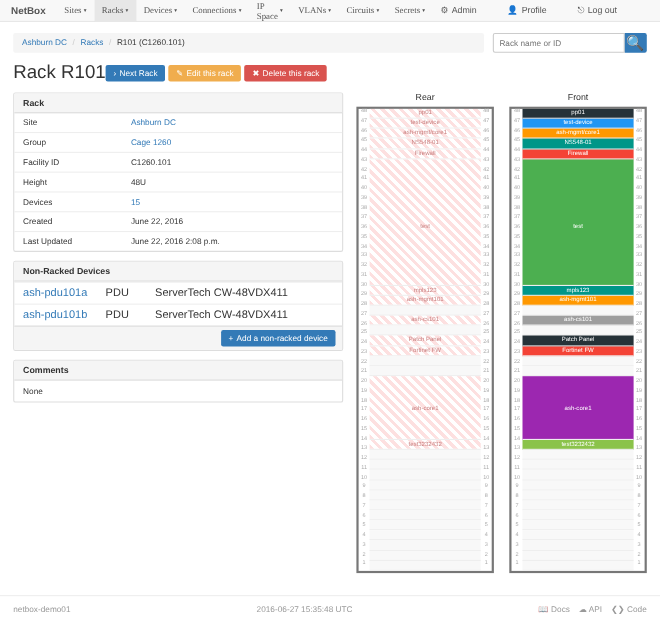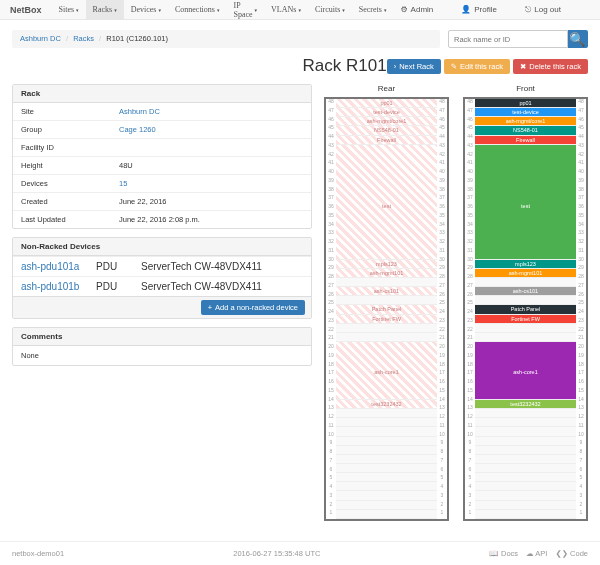--- a/index.html
+++ b/index.html
@@ -18,21 +18,21 @@
 
 .container { padding: 6px 12px; }
 
 .crumb-row { display: flex; gap: 8px; margin: 4px 0 8px; }
 .breadcrumb { flex: 1; background: #f5f5f5; border-radius: 2px; padding: 4px 8px; font-size: 7.5px; }
 .breadcrumb .sep { color: #ccc; padding: 0 3px; }
 .search-wrap { display: flex; }
 .search-input { width: 120px; height: 18px; border: 1px solid #ccc; border-radius: 2px 0 0 2px; padding: 0 5px; font-size: 7.5px; }
 .search-btn { width: 20px; height: 18px; background: #337ab7; color: #fff; border: none; border-radius: 0 2px 2px 0; cursor: pointer; }
 
-.head-row { display: flex; align-items: center; justify-content: flex-end; margin: 2px 0 8px; }
+.head-row { display: flex; align-items: center; justify-content: flex-start; margin: 2px 0 8px; }
 h1 { font-size: 17px; font-weight: 500; }
 .btn-group { display: flex; gap: 3px; }
 .btn { border: none; color: #fff; padding: 3px 7px; font-size: 7.5px; border-radius: 2px; cursor: pointer; display: inline-flex; align-items: center; gap: 3px; }
 .btn-primary { background: #337ab7; }
 .btn-warning { background: #f0ad4e; }
 .btn-danger { background: #d9534f; }
 
 .main { display: flex; gap: 12px; }
 .left { width: 300px; display: flex; flex-direction: column; gap: 8px; }
 .right { flex: 1; display: flex; gap: 14px; }
@@ -172,20 +172,21 @@
             <div class="tbl-row">
               <div class="k">Site</div>
               <div class="v"><a>Ashburn DC</a></div>
             </div>
             <div class="tbl-row">
               <div class="k">Group</div>
               <div class="v"><a>Cage 1260</a></div>
             </div>
             <div class="tbl-row">
               <div class="k">Facility ID</div>
+              <div class="v"><span>C1260.101</span></div>
             </div>
             <div class="tbl-row">
               <div class="k">Height</div>
               <div class="v"><span>48U</span></div>
             </div>
             <div class="tbl-row">
               <div class="k">Devices</div>
               <div class="v"><a>15</a></div>
             </div>
             <div class="tbl-row">

